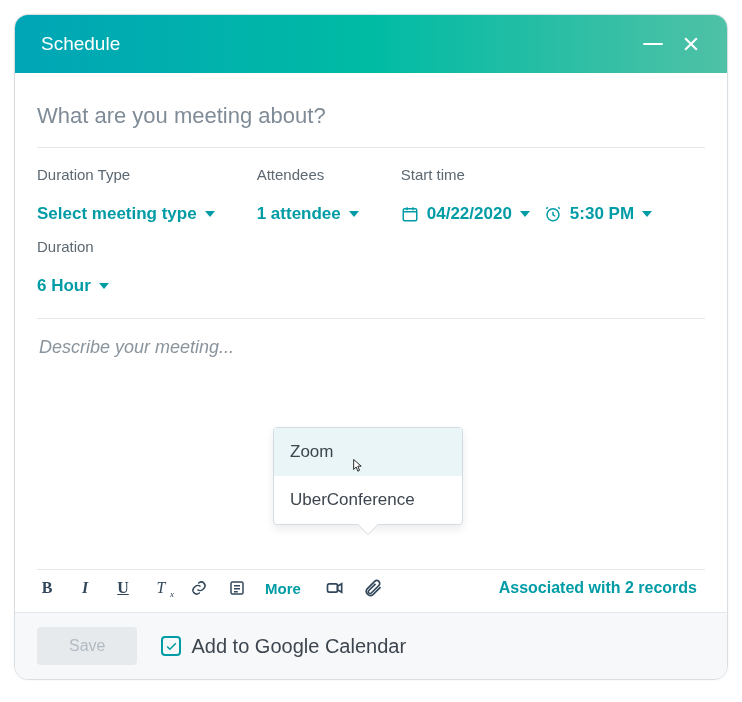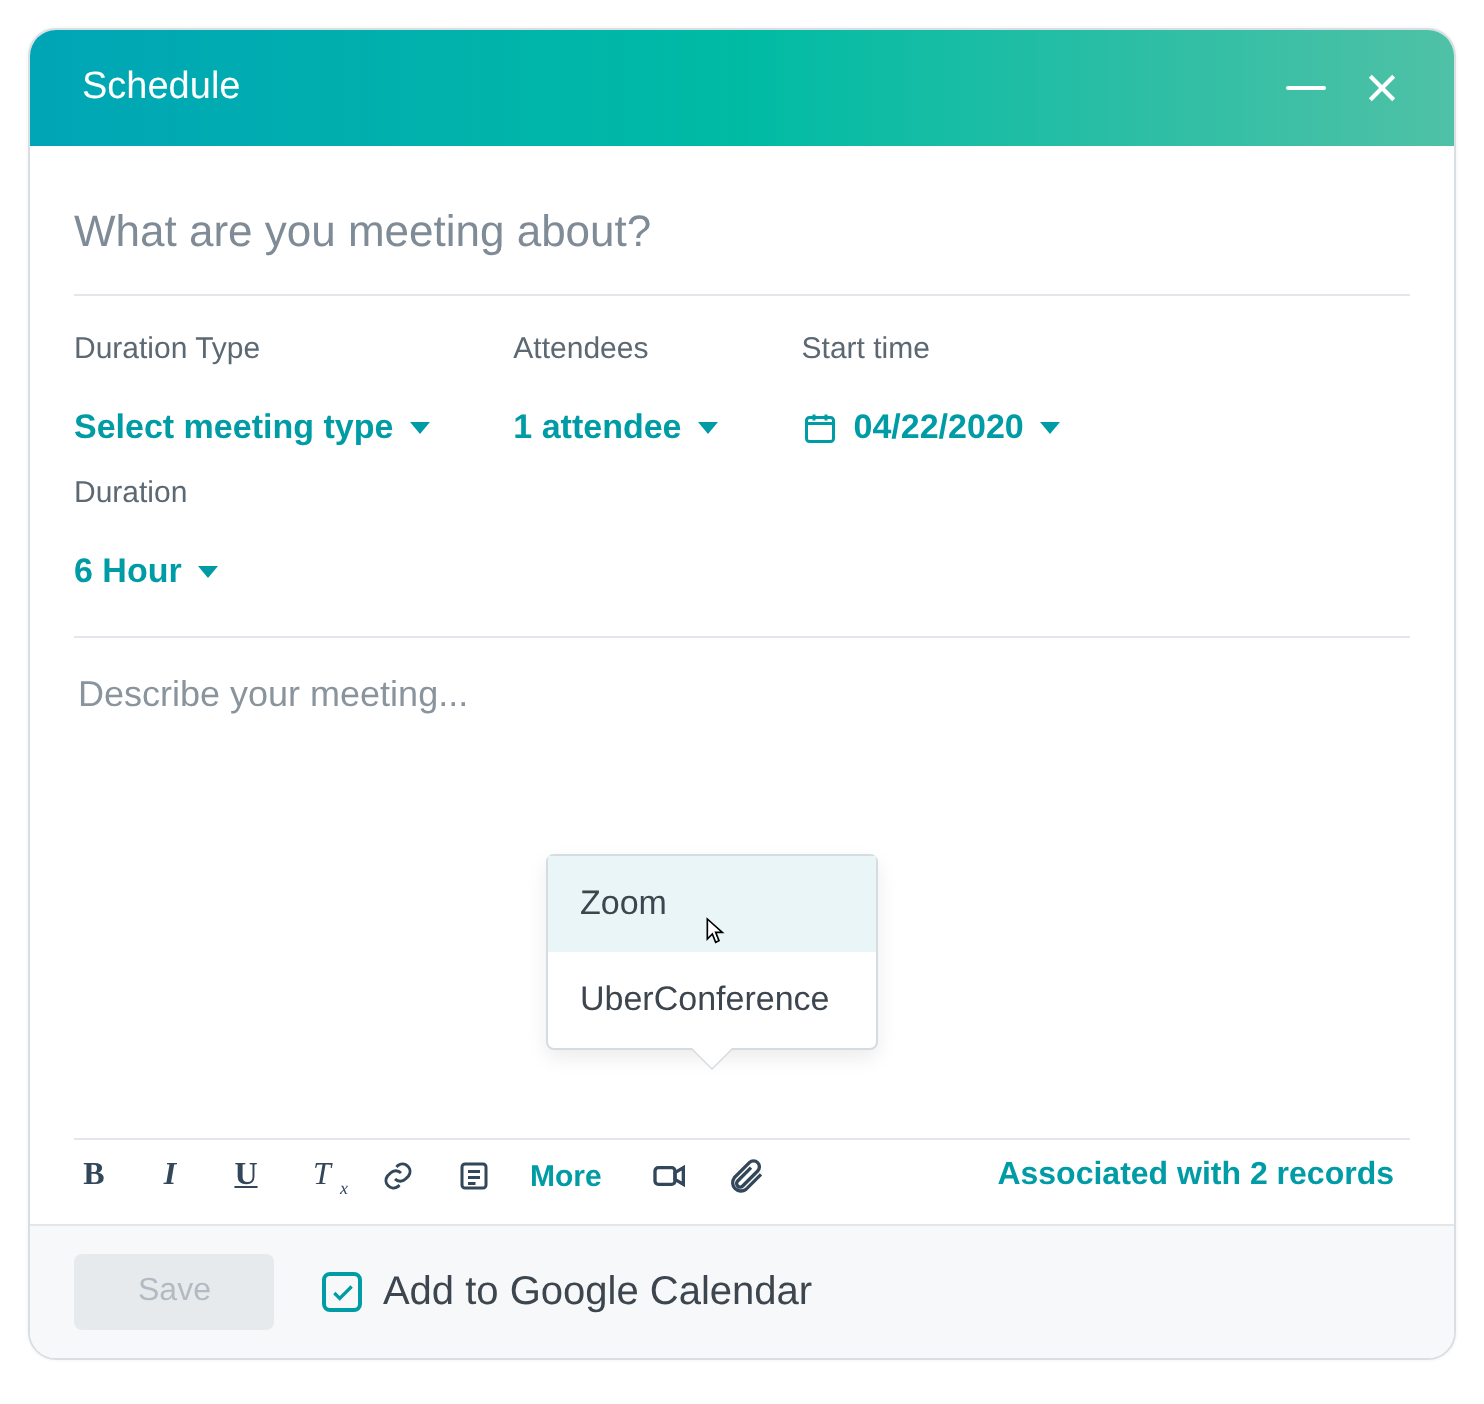--- a/index.html
+++ b/index.html
@@ -62,26 +62,27 @@
   }
   .icon-cal, .icon-clock { width:18px; height:18px; }
   .start-group { display:flex; align-items:center; gap:14px; }
   .editor {
     position:relative;
     min-height:250px;
   }
   .editor-placeholder {
     font-size:18px; color:#8a949d;
     padding:18px 0 0 2px;
+    font-style:italic;
   }
   
   .popup {
     position:absolute;
     left:236px; top:108px;
-    width:166px;
+    width:190px;
     background:#fff;
     border:1px solid #d5dce1;
     border-radius:4px;
     box-shadow:0 4px 10px rgba(0,0,0,.08);
   }
   .popup-item {
     padding:14px 16px;
     font-size:17px;
     color:#3d464f;
     cursor:pointer;
@@ -186,20 +187,28 @@
         <div class="field-label">Start time</div>
         <div class="start-group">
           <div class="field-value">
             <svg class="icon-cal" viewBox="0 0 24 24" fill="none" stroke="#009ca6" stroke-width="2">
                 <rect x="3" y="5" width="18" height="16" rx="2"></rect>
                 <path d="M3 9h18M8 3v4M16 3v4"></path>
               </svg>
             <span>04/22/2020</span>
             <span class="caret"></span>
           </div>
+          <div class="field-value">
+            <svg class="icon-clock" viewBox="0 0 24 24" fill="none" stroke="#009ca6" stroke-width="2">
+                <circle cx="12" cy="13" r="8"></circle>
+                <path d="M12 9v4l3 2M5 3l-2 2M19 3l2 2"></path>
+              </svg>
+            <span>5:30 PM</span>
+            <span class="caret"></span>
+          </div>
         </div>
       </div>
 
       <div class="field" style="flex-basis:100%;">
         <div class="field-label">Duration</div>
         <div class="field-value">
           <span>6 Hour</span>
           <span class="caret"></span>
         </div>
       </div>

